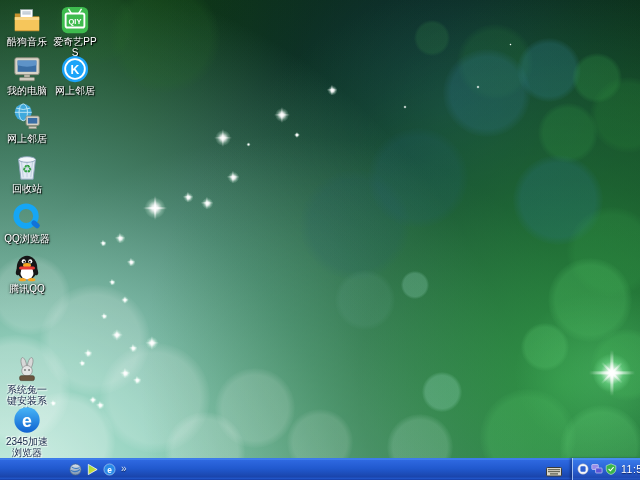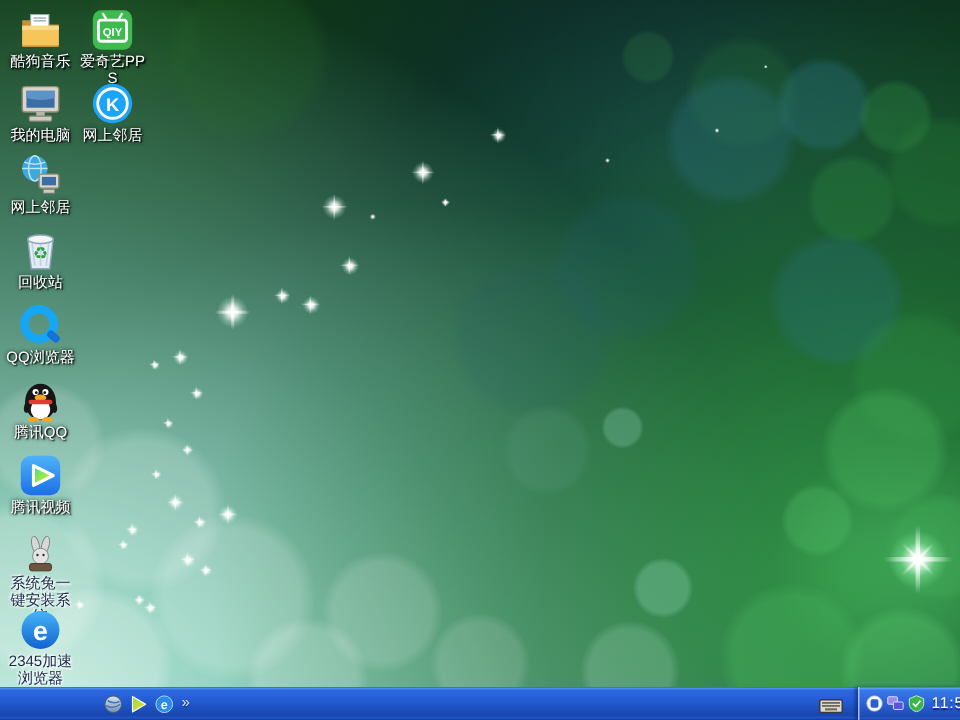--- a/index.html
+++ b/index.html
@@ -337,40 +337,20 @@
   <div class="desktop-icon" style="left:3px;top:202px">
     <div class="ico">
       <svg width="30" height="30" viewBox="0 0 32 32">
         <circle cx="15" cy="15" r="10.5" fill="none" stroke="#15A6F5" stroke-width="6"></circle>
         <rect x="20" y="21" width="10" height="5.5" rx="2.7" fill="#1273D8" transform="rotate(40 25 24)"></rect>
       </svg>
     </div>
     <div class="icon-label">QQ浏览器</div>
   </div>
 
-  <div class="desktop-icon" style="left:3px;top:302px">
-    <div class="ico">
-      <svg width="30" height="30" viewBox="0 0 32 32">
-        <defs>
-          <linearGradient id="tvbg" x1="0" y1="0" x2="0" y2="1">
-            <stop offset="0" stop-color="#4FB2F8"></stop>
-              <stop offset="1" stop-color="#1B6FE8"></stop>
-          </linearGradient>
-          <linearGradient id="tvplay" x1="0" y1="0" x2="1" y2="1">
-            <stop offset="0" stop-color="#35E08A"></stop>
-              <stop offset="0.6" stop-color="#A8E83C"></stop>
-              <stop offset="1" stop-color="#FFD83D"></stop>
-          </linearGradient>
-        </defs>
-        <rect x="2" y="2" width="28" height="28" rx="7" fill="url(#tvbg)"></rect>
-        <polygon points="11,9 25,16 11,23" fill="url(#tvplay)" stroke="#fff" stroke-width="2.2" stroke-linejoin="round"></polygon>
-      </svg>
-    </div>
-    <div class="icon-label">腾讯视频</div>
-  </div>
 
   <div class="desktop-icon" style="left:3px;top:357px">
     <div class="ico" style="width:26px;height:26px">
       <svg width="26" height="26" viewBox="0 0 32 32">
         <ellipse cx="12" cy="8" rx="3" ry="7.5" fill="#D8D8D8" stroke="#888" stroke-width="0.8" transform="rotate(-14 12 8)"></ellipse>
         <ellipse cx="20" cy="8" rx="3" ry="7.5" fill="#D8D8D8" stroke="#888" stroke-width="0.8" transform="rotate(14 20 8)"></ellipse>
         <circle cx="16" cy="17" r="6.5" fill="#E4E4E4" stroke="#888" stroke-width="0.8"></circle>
         <circle cx="13.5" cy="16" r="1" fill="#333"></circle>
           <circle cx="18.5" cy="16" r="1" fill="#333"></circle>
         <rect x="7" y="23" width="18" height="6" rx="2" fill="#6B553F" stroke="#4a3a2a" stroke-width="0.8"></rect>

